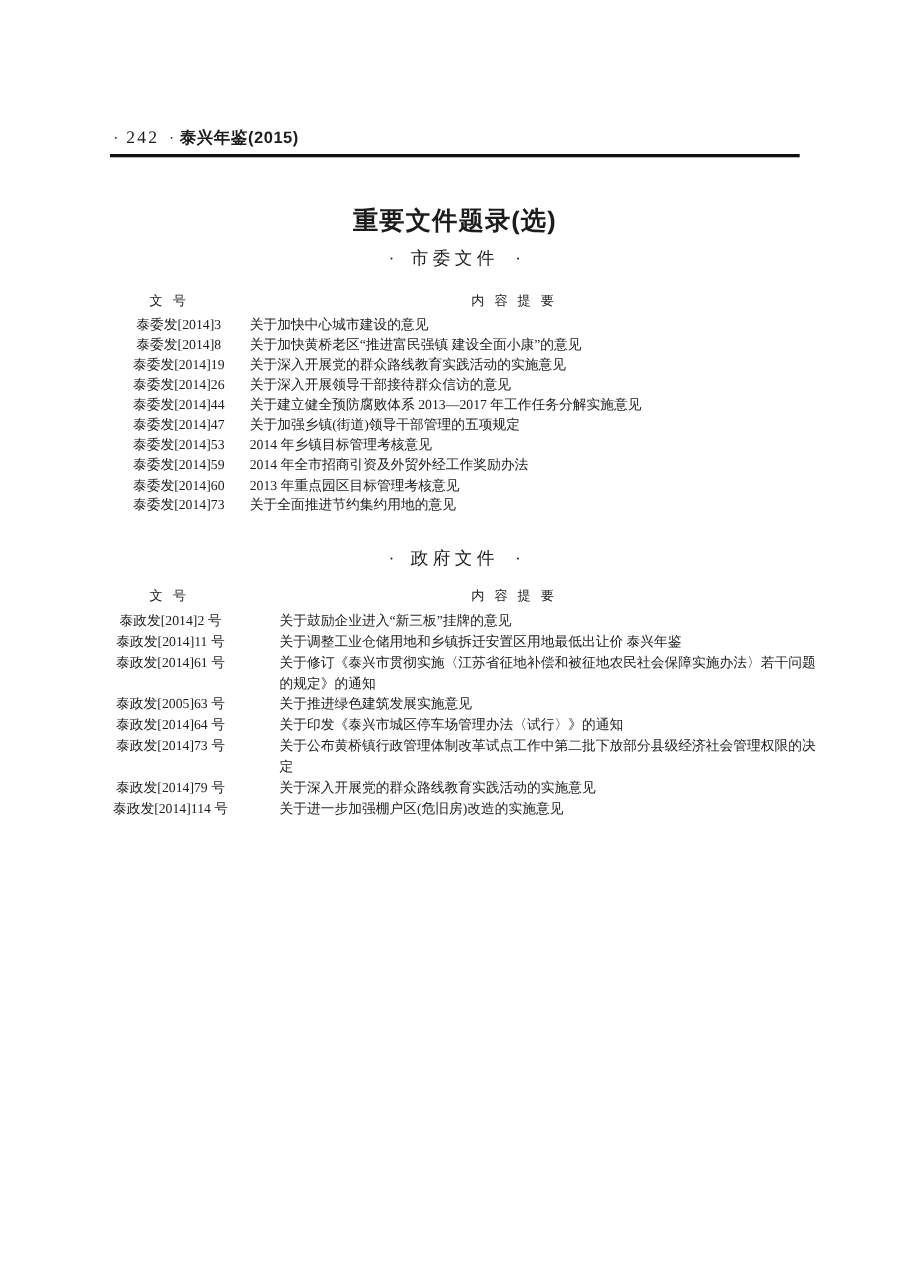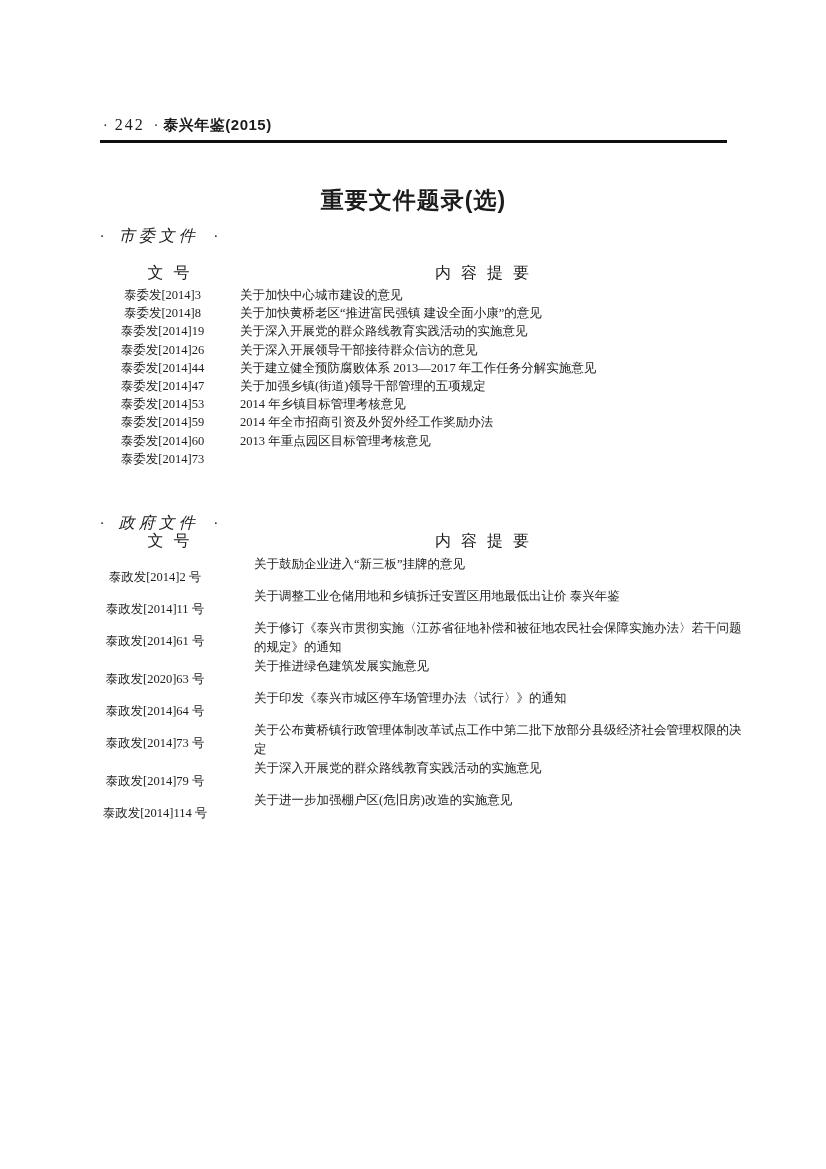--- a/index.html
+++ b/index.html
@@ -28,50 +28,50 @@
 
   
   .doc-title {
     left:100px; top:187px; width:627px; text-align:center;
     font-family:"Liberation Sans","DejaVu Sans",sans-serif;
     font-weight:700; font-size:23px; line-height:27px; letter-spacing:1px;
   }
 
   
   .section-heading {
-    left:100px; width:627px; text-align:left;
-    font-style:italic; font-size:16px; line-height:19px;
+    left:100px; width:627px; text-align:center;
+    font-size:16px; line-height:19px;
   }
   .section-heading .sname { letter-spacing:4px; margin:0 15px; }
   .section-heading .sdot { font-size:15px; }
   #sec1-heading { top:226px; }
-  #sec2-heading { top:513px; }
+  #sec2-heading { top:499px; }
 
   
   .thead {
-    left:100px; width:627px; display:flex;
-    font-size:16px; line-height:16px; letter-spacing:3px;
+    left:84px; width:627px; display:flex;
+    font-size:12px; line-height:16px; letter-spacing:3px;
   }
   .th-no  { width:140px; text-align:center; }
   .th-sum { flex:1; text-align:center; }
   #t1-head { top:265px; }
   #t2-head { top:533px; }
 
   
   .tbody { left:100px; width:627px; font-size:12.5px; }
   #t1-body { top:286px; }
   #t1-body .trow { line-height:18.2px; }
   #t2-body { top:555px; }
   #t2-body .trow { line-height:19px; }
   .trow { display:flex; align-items:flex-start; }
   .cell-no { text-align:center; white-space:nowrap; flex-shrink:0; }
   .cell-sum { flex-shrink:0; word-break:break-all; }
   #t1-body .cell-no  { width:125px; }
-  #t1-body .cell-sum { margin-left:15px; width:489px; }
-  #t2-body .cell-no  { width:110px;margin-top:13px; }
+  #t1-body .cell-sum { margin-left:2px; width:489px; }
+  #t2-body .cell-no  { width:110px; }
   #t2-body .cell-sum { margin-left:44px; width:497px; }
 </style>
 </head>
 <body>
 
 <header class="abs running-header">
   <span class="dot">·</span>
   <span class="page-num">242</span>
   <span class="dot second">·</span>
   <span class="book-title">泰兴年鉴(2015)</span>
@@ -121,20 +121,21 @@
   <div class="trow">
     <span class="cell-no">泰委发[2014]59</span>
     <span class="cell-sum">2014 年全市招商引资及外贸外经工作奖励办法</span>
   </div>
   <div class="trow">
     <span class="cell-no">泰委发[2014]60</span>
     <span class="cell-sum">2013 年重点园区目标管理考核意见</span>
   </div>
   <div class="trow">
     <span class="cell-no">泰委发[2014]73</span>
+    <span class="cell-sum">关于全面推进节约集约用地的意见</span>
   </div>
 </div>
 
 <div id="sec2-heading" class="abs section-heading">
   <span class="sdot">·</span><span class="sname">政府文件</span><span class="sdot">·</span>
 </div>
 
 <div id="t2-head" class="abs thead">
   <span class="th-no">文 号</span>
   <span class="th-sum">内 容 提 要</span>
@@ -147,21 +148,21 @@
   </div>
   <div class="trow">
     <span class="cell-no">泰政发[2014]11 号</span>
     <span class="cell-sum">关于调整工业仓储用地和乡镇拆迁安置区用地最低出让价 泰兴年鉴</span>
   </div>
   <div class="trow">
     <span class="cell-no">泰政发[2014]61 号</span>
     <span class="cell-sum">关于修订《泰兴市贯彻实施〈江苏省征地补偿和被征地农民社会保障实施办法〉若干问题的规定》的通知</span>
   </div>
   <div class="trow">
-    <span class="cell-no">泰政发[2020]63 号</span>
+    <span class="cell-no">泰政发[2005]63 号</span>
     <span class="cell-sum">关于推进绿色建筑发展实施意见</span>
   </div>
   <div class="trow">
     <span class="cell-no">泰政发[2014]64 号</span>
     <span class="cell-sum">关于印发《泰兴市城区停车场管理办法〈试行〉》的通知</span>
   </div>
   <div class="trow">
     <span class="cell-no">泰政发[2014]73 号</span>
     <span class="cell-sum">关于公布黄桥镇行政管理体制改革试点工作中第二批下放部分县级经济社会管理权限的决定</span>
   </div>

